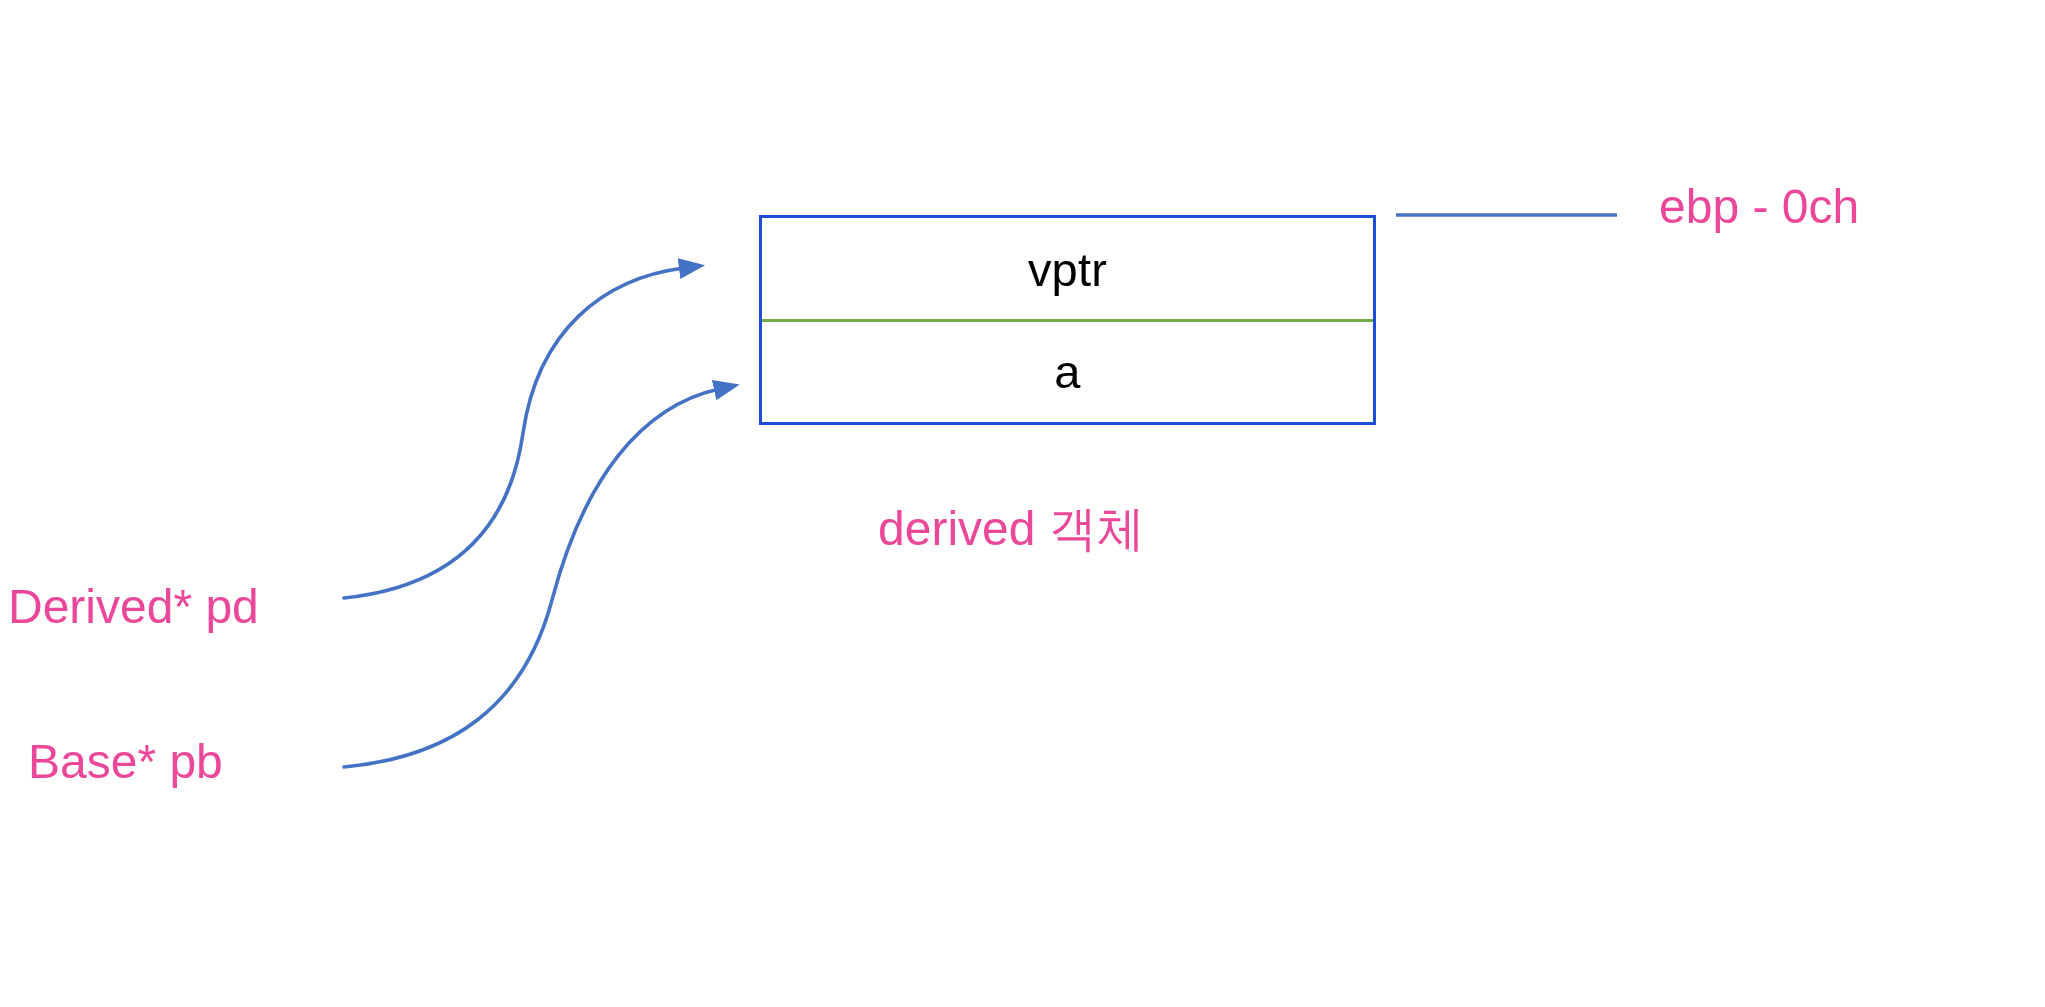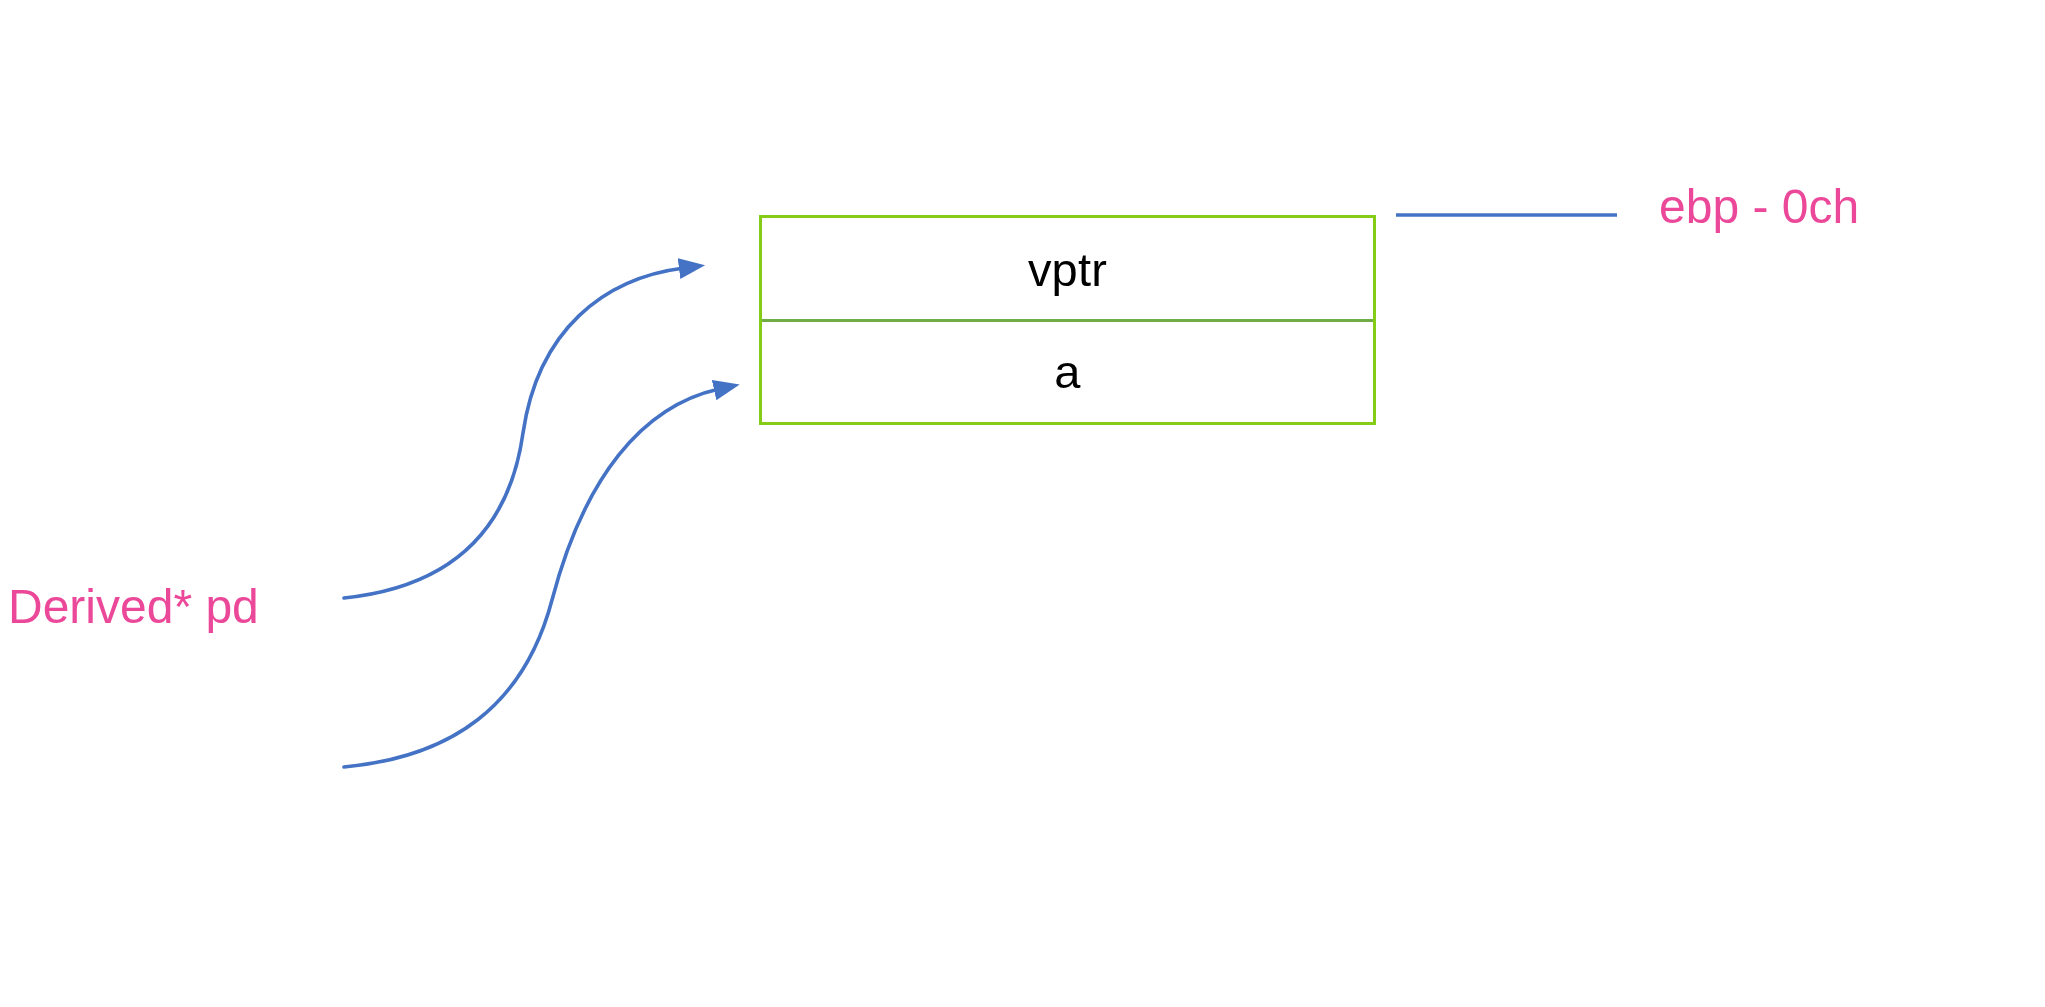--- a/index.html
+++ b/index.html
@@ -21,21 +21,21 @@
   }
 
   
   .obj-box {
     position: absolute;
     left: 759px;
     top: 215px;
     width: 617px;
     height: 210px;
     box-sizing: border-box;
-    border: 3px solid #84cc16;
+    border: 3px solid #1d4ed8;
     background: transparent;
   }
   .obj-cell {
     position: absolute;
     left: 0;
     width: 100%;
     height: 50%;
     display: flex;
     align-items: center;
     justify-content: center;
@@ -105,19 +105,21 @@
   <div class="obj-box">
     <div class="obj-cell top">
       <span class="cell-label">vptr</span>
     </div>
     <div class="obj-divider"></div>
     <div class="obj-cell bottom">
       <span class="cell-label">a</span>
     </div>
   </div>
 
+  <div class="txt" id="caption-derived">derived 객체</div>
 
   <div class="txt" id="label-pd">Derived* pd</div>
 
+  <div class="txt" id="label-pb">Base* pb</div>
 
   <div class="txt" id="label-ebp">ebp - 0ch</div>
 
 </div>
 
 </body></html>

